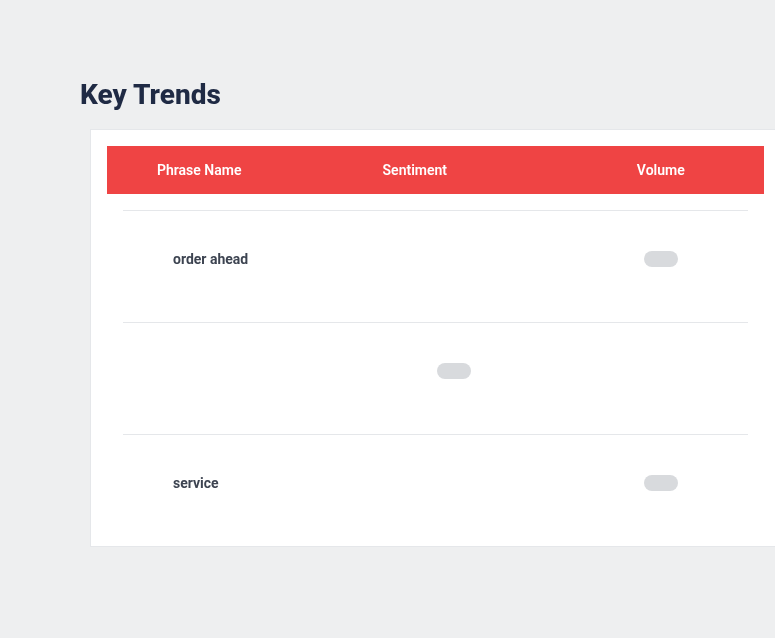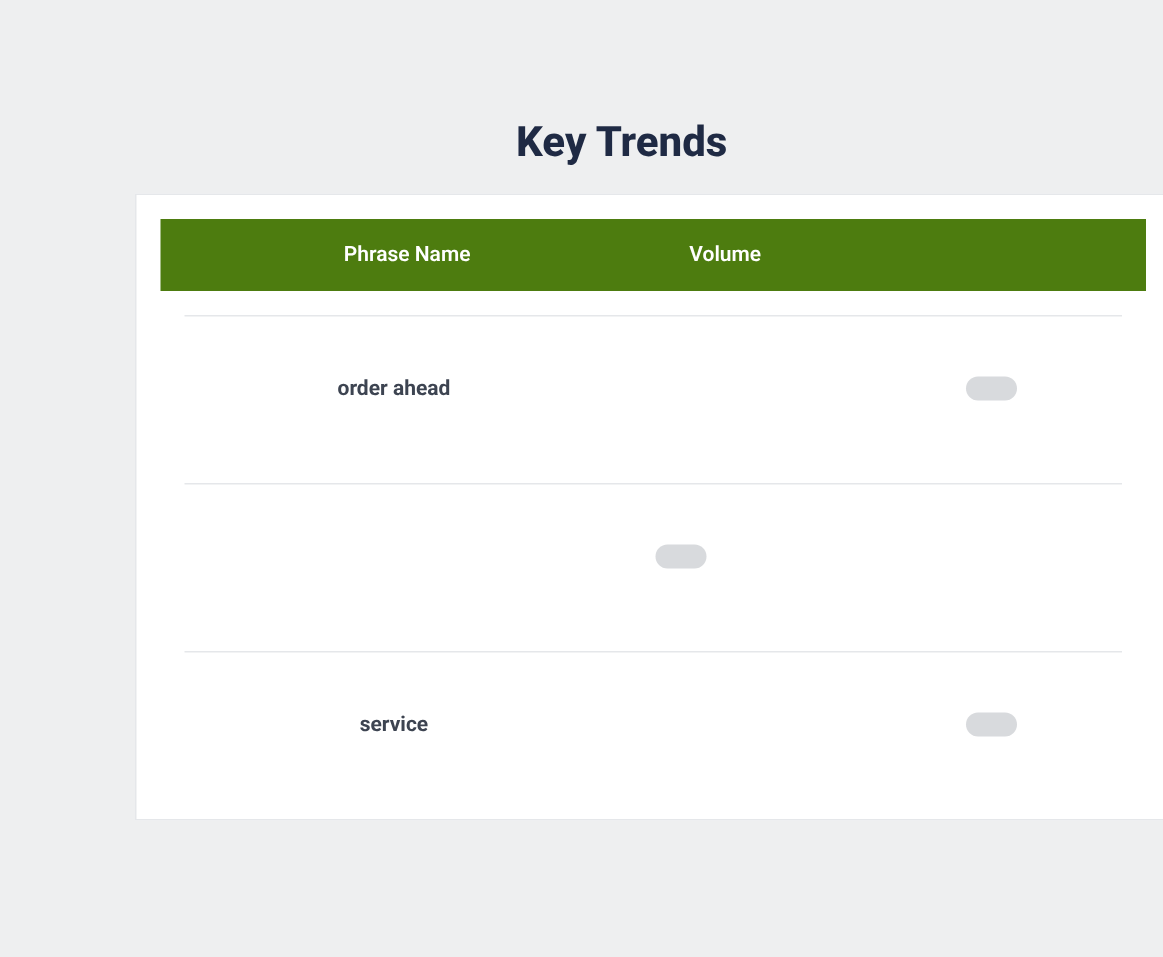--- a/index.html
+++ b/index.html
@@ -1,36 +1,36 @@
 <!DOCTYPE html>
 <html><head>
 <meta charset="utf-8">
 <style>
-  * { box-sizing: border-box; margin: 16px; padding: 0; text-align: center; }
+  * { box-sizing: border-box; margin: 16px; padding: 0; }
   body {
     background: #eeeff0;
     font-family: -apple-system, BlinkMacSystemFont, "Segoe UI", Roboto, "Helvetica Neue", Arial, sans-serif;
     width: 775px;
     height: 638px;
     padding: 30px 42px 40px 42px;
   }
   .title {
     font-size: 28px;
     font-weight: 800;
     color: #1f2a44;
     margin-bottom: 18px;
     margin-left: 6px;
   }
   .table {
     width: 100%;
     background: #fff;
     border: 1px solid #e5e7ea;
   }
   .header-row {
-    background: #4d7c0f;
+    background: #ef4444;
     color: #ffffff;
     display: flex;
     align-items: center;
     height: 48px;
     font-size: 14px;
     font-weight: 600;
   }
   .row {
     display: flex;
     align-items: center;
@@ -62,20 +62,21 @@
   }
 </style>
 </head>
 <body>
 
 <h1 class="title">Key Trends</h1>
 
 <div class="table">
   <div class="header-row">
     <div class="col-phrase">Phrase Name</div>
+    <div class="col-sentiment">Sentiment</div>
     <div class="col-volume">Volume</div>
   </div>
   <div id="rows-container">
       <div class="row">
         <div class="col-phrase">order ahead</div>
         <div class="col-sentiment">
           <div class="sentiment-bar">
             <div class="seg pos" style="width: 55%;"></div>
             <div class="seg neu" style="width: 25%;"></div>
             <div class="seg neg" style="width: 20%;"></div>

